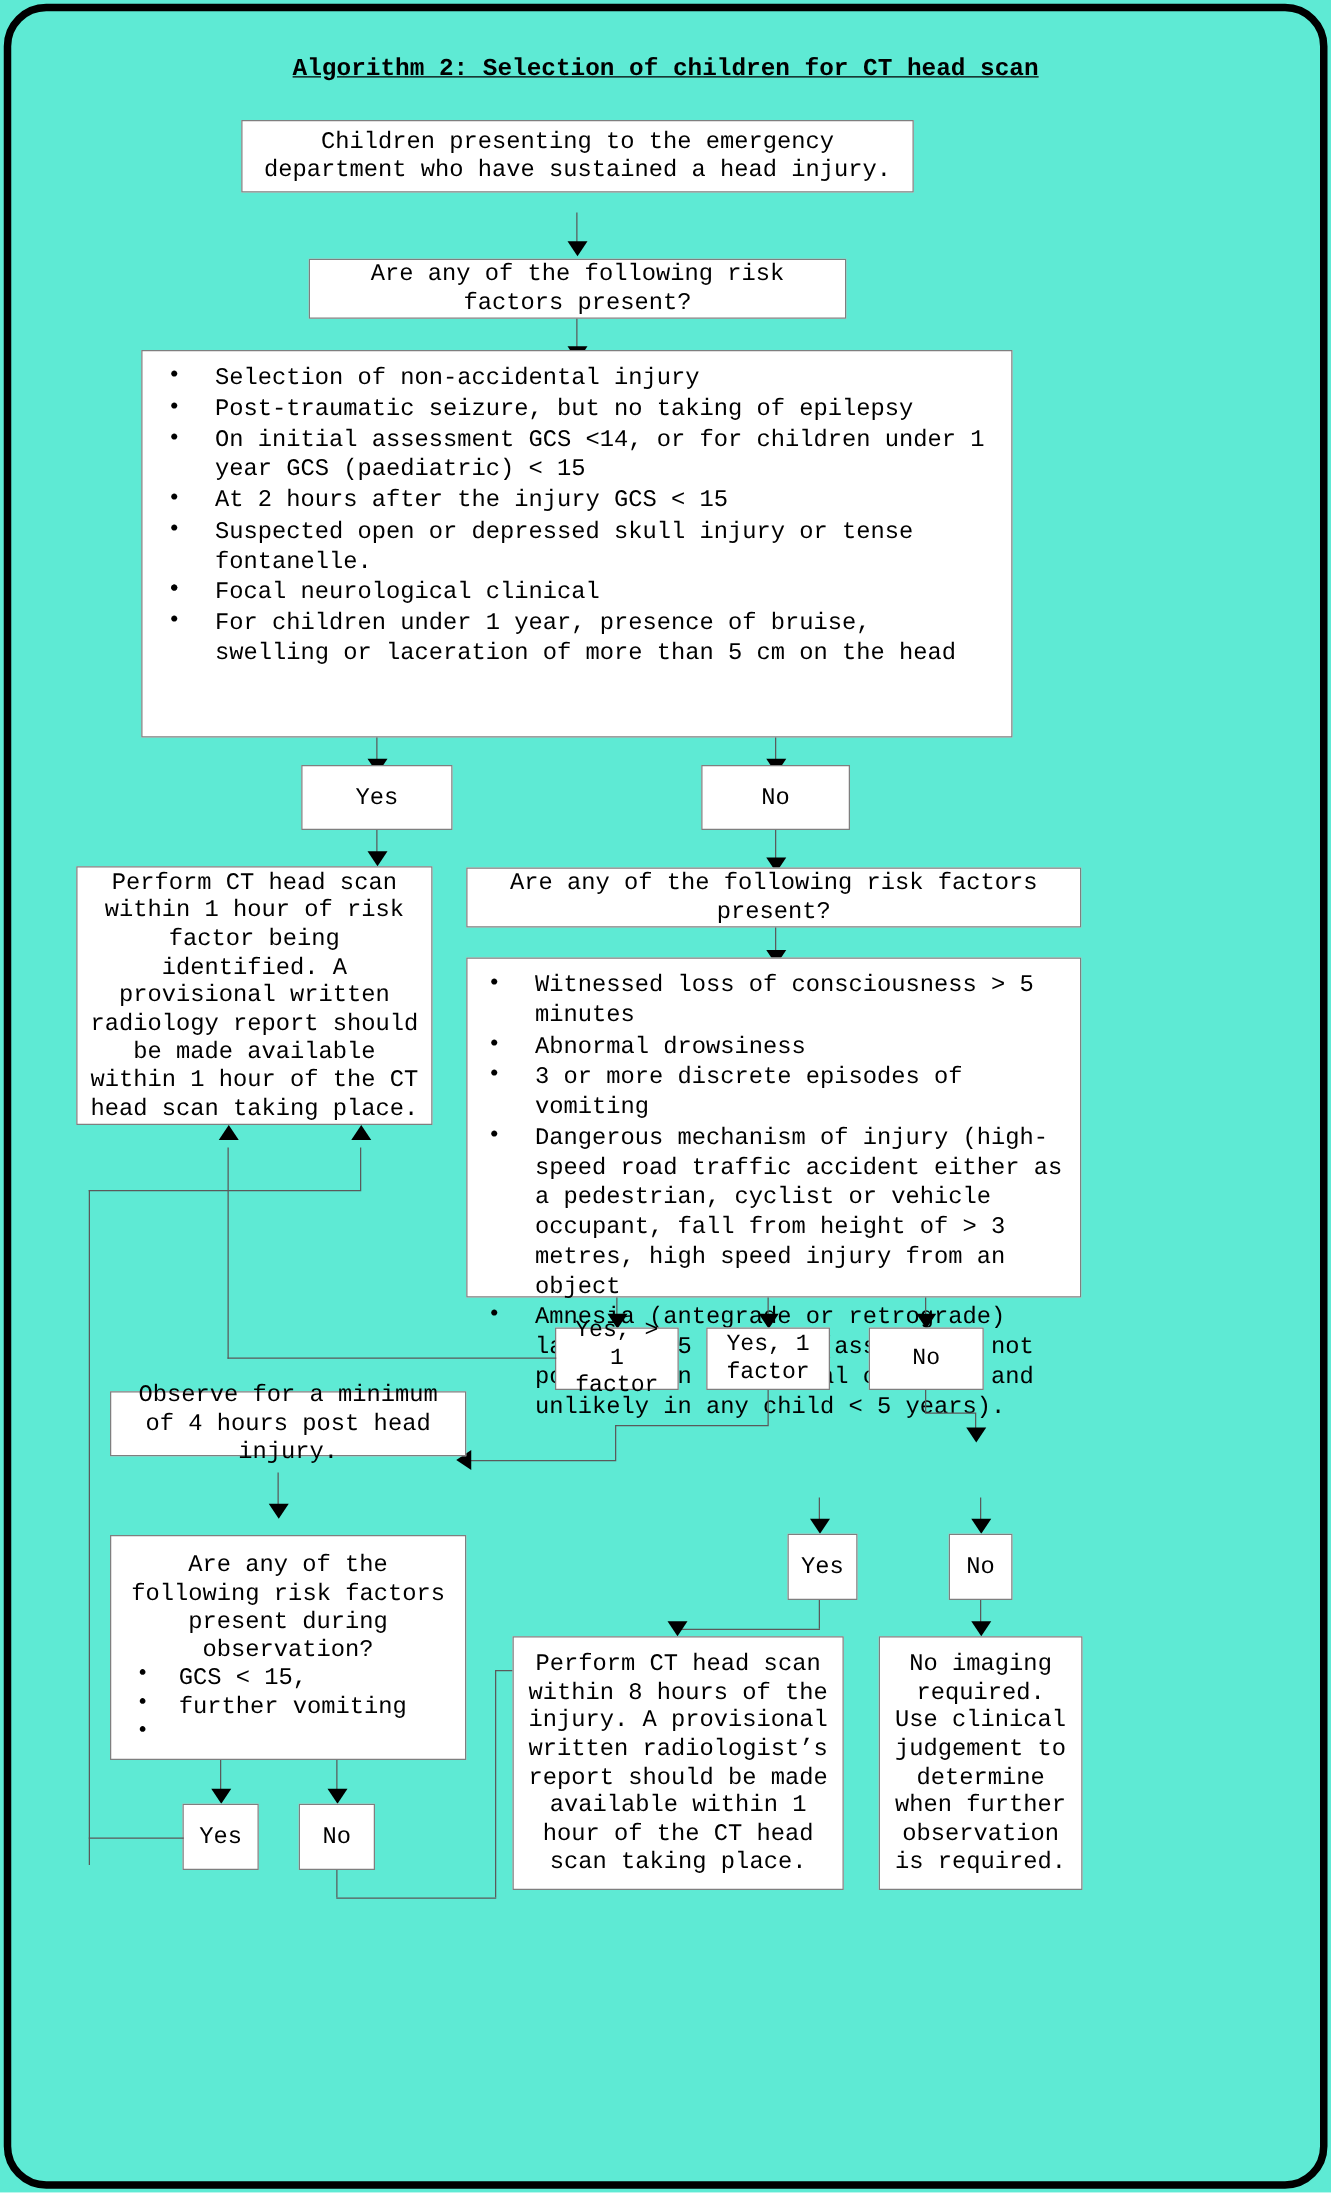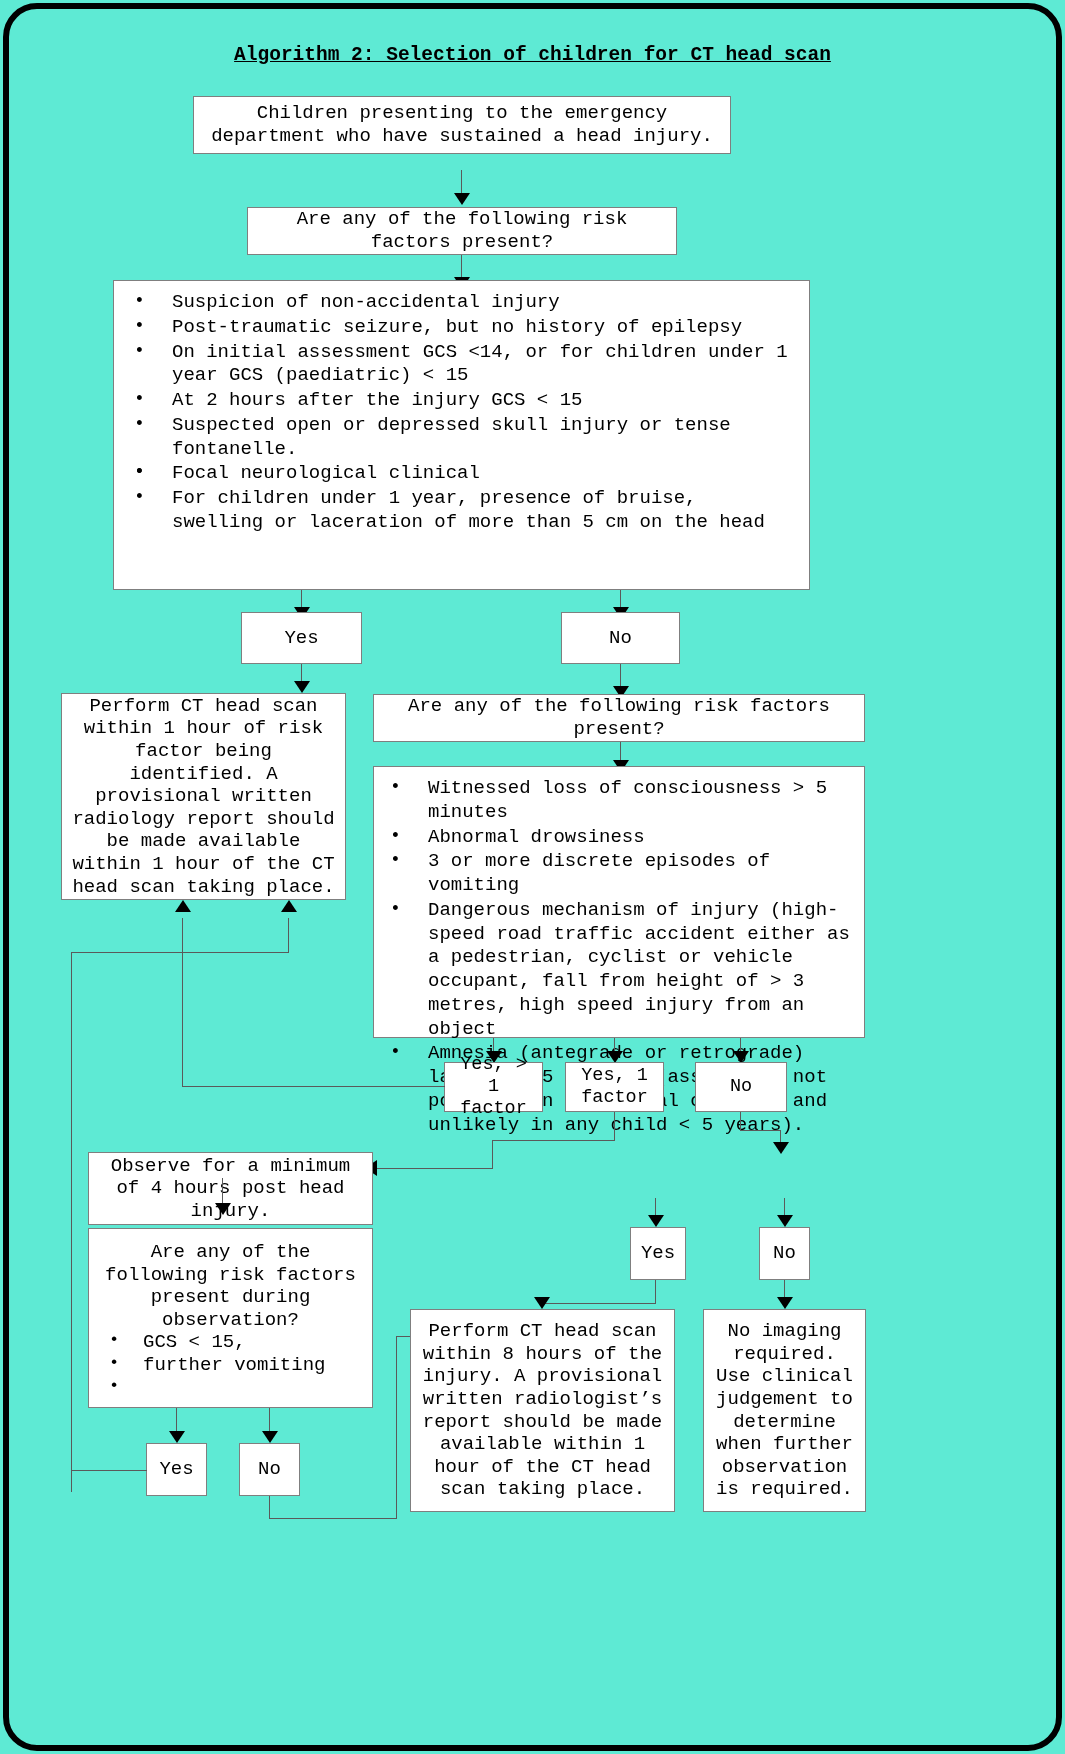--- a/index.html
+++ b/index.html
@@ -134,22 +134,22 @@
 
   <div class="box center" style="left:247px; top:207px; width:430px; height:48px;">
     <p>Are any of the following risk factors present?</p>
   </div>
 
   <div class="vline" style="left:461px; top:255px; height:27px;"></div>
   <div class="arrow-down" style="left:454px; top:277px;"></div>
 
   <div class="list" style="left:113px; top:280px; width:697px; height:310px;">
     <ul>
-      <li><span class="bullet">•</span><span>Suspicion of non-accidental injury</span></li>
-      <li><span class="bullet">•</span><span>Post-traumatic seizure, but no history of epilepsy</span></li>
+      <li><span class="bullet">•</span><span>Selection of non-accidental injury</span></li>
+      <li><span class="bullet">•</span><span>Post-traumatic seizure, but no taking of epilepsy</span></li>
       <li><span class="bullet">•</span><span>On initial assessment GCS &lt;14, or for children under 1 year GCS (paediatric) &lt; 15</span></li>
       <li><span class="bullet">•</span><span>At 2 hours after the injury GCS &lt; 15</span></li>
       <li><span class="bullet">•</span><span>Suspected open or depressed skull injury or tense fontanelle.</span></li>
       <li><span class="bullet">•</span></li>
       <li><span class="bullet">•</span><span>Focal neurological clinical</span></li>
       <li><span class="bullet">•</span><span>For children under 1 year, presence of bruise, swelling or laceration of more than 5 cm on the head</span></li>
     </ul>
   </div>
 
   <div class="vline" style="left:301px; top:590px; height:22px;"></div>
@@ -221,21 +221,21 @@
   <div class="hline" style="left:492px; top:1140px; width:123px;"></div>
   <div class="vline" style="left:492px; top:1140px; height:28px;"></div>
   <div class="hline" style="left:376px; top:1168px; width:117px;"></div>
   <div class="arrow-left" style="left:365px; top:1160px;"></div>
 
   <div class="vline" style="left:740px; top:1112px; height:18px;"></div>
   <div class="hline" style="left:740px; top:1130px; width:40px;"></div>
   <div class="vline" style="left:780px; top:1130px; height:18px;"></div>
   <div class="arrow-down" style="left:773px; top:1142px;"></div>
 
-  <div class="box center" style="left:88px; top:1152px; width:285px; height:73px;">
+  <div class="box center" style="left:88px; top:1113px; width:285px; height:52px;">
     <p>Observe for a minimum of 4 hours post head injury.</p>
   </div>
 
   <div class="vline" style="left:222px; top:1178px; height:30px;"></div>
   <div class="arrow-down" style="left:215px; top:1203px;"></div>
 
   <div class="box" style="left:88px; top:1228px; width:285px; height:180px; padding:8px 8px; justify-content:flex-start;">
     <p style="text-align:center; padding-top:4px;">Are any of the following risk factors present during observation?</p>
     <ul class="inner-ul">
       <li><span class="bullet">•</span><span>GCS &lt; 15,</span></li>

